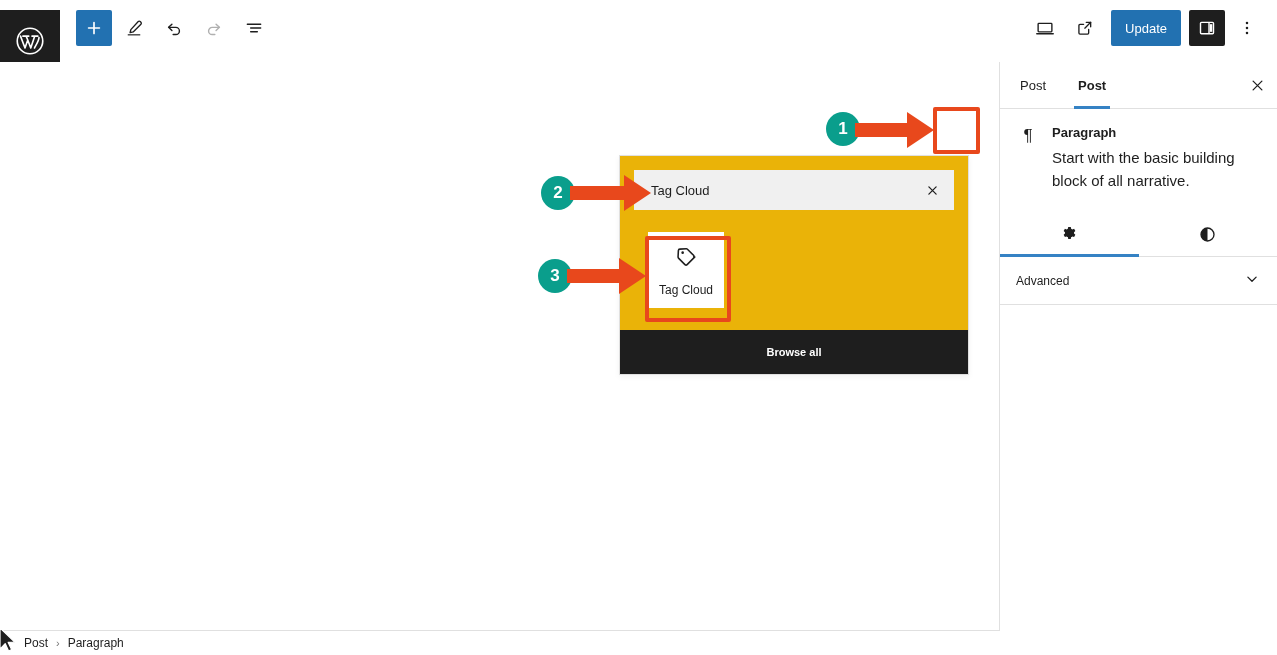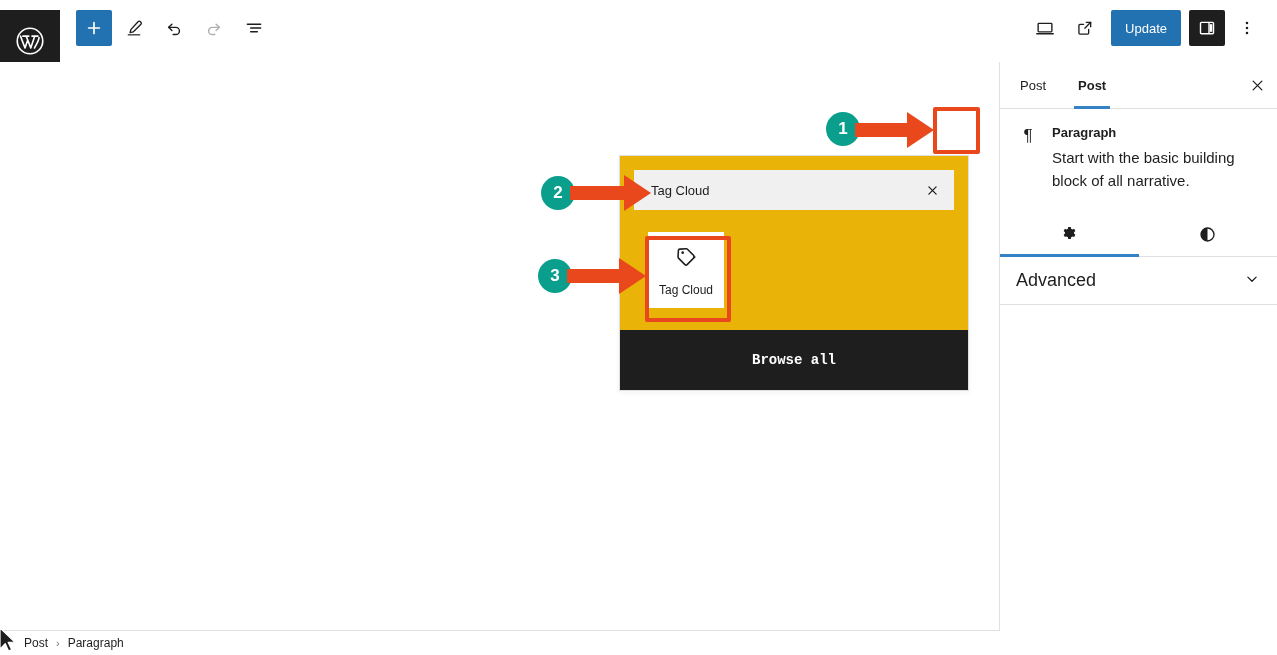--- a/index.html
+++ b/index.html
@@ -95,21 +95,21 @@
     background: none; border: none; color: #1e1e1e;
   }
   .sb-icon-tab.active::after {
     content: ""; position: absolute; left: 0; right: 0; bottom: -1px;
     height: 3px; background: #3582c4;
   }
   .sb-panel-row {
     height: 48px; display: flex; align-items: center; justify-content: space-between;
     padding: 0 16px; border-bottom: 1px solid #e0e0e0; cursor: pointer;
   }
-  .sb-panel-title { font-size: 18px; font-weight: 500; color: #1e1e1e; }
+  .sb-panel-title { font-size: 12px; font-weight: 500; color: #1e1e1e; }
 
   
   .inserter {
     position: absolute; left: 619px; top: 155px; width: 350px;
     background: #eab308; border: 1px solid #e0e0e0;
     box-shadow: 0 2px 6px rgba(0,0,0,.05);
   }
   .ins-search-wrap { padding: 14px 14px 0 14px; }
   .ins-search {
     height: 40px; background: #f0f0f0; display: flex; align-items: center;
@@ -123,23 +123,23 @@
   }
   .ins-results { padding: 22px 14px 22px 28px; min-height: 112px; }
   .ins-block {
     width: 76px; height: 76px; background: #fff; border: none;
     display: flex; flex-direction: column; align-items: center;
     justify-content: center; gap: 11px; cursor: pointer;
     font-family: "Liberation Sans", sans-serif;
   }
   .ins-block-label { font-size: 12px; color: #1e1e1e; white-space: nowrap; }
   .ins-browse {
-    height: 60px; background: #1e1e1e; color: #fff; width: 100%;
-    border: none; font-size: 14px; font-weight: 600; cursor: pointer;
-    font-family: Liberation Mono, monospace;
+    height: 44px; background: #1e1e1e; color: #fff; width: 100%;
+    border: none; font-size: 11px; font-weight: 600; cursor: pointer;
+    font-family: Liberation Sans, sans-serif;
   }
 
   
   .ann-box {
     position: absolute; border: 4px solid #e8481c; pointer-events: none;
     border-radius: 2px;
   }
   .ann-badge {
     position: absolute; width: 34px; height: 34px; border-radius: 50%;
     background: #0a9e8c; color: #fff; font-size: 17px; font-weight: 700;

